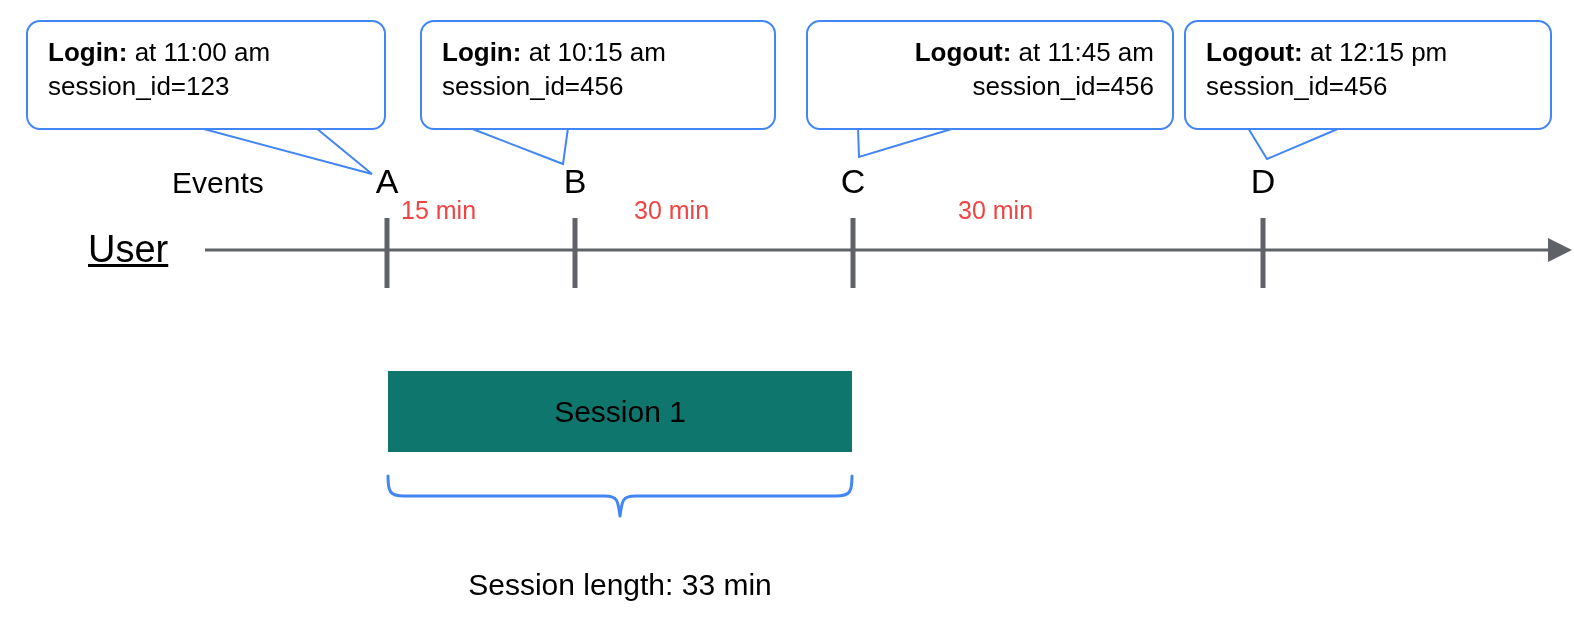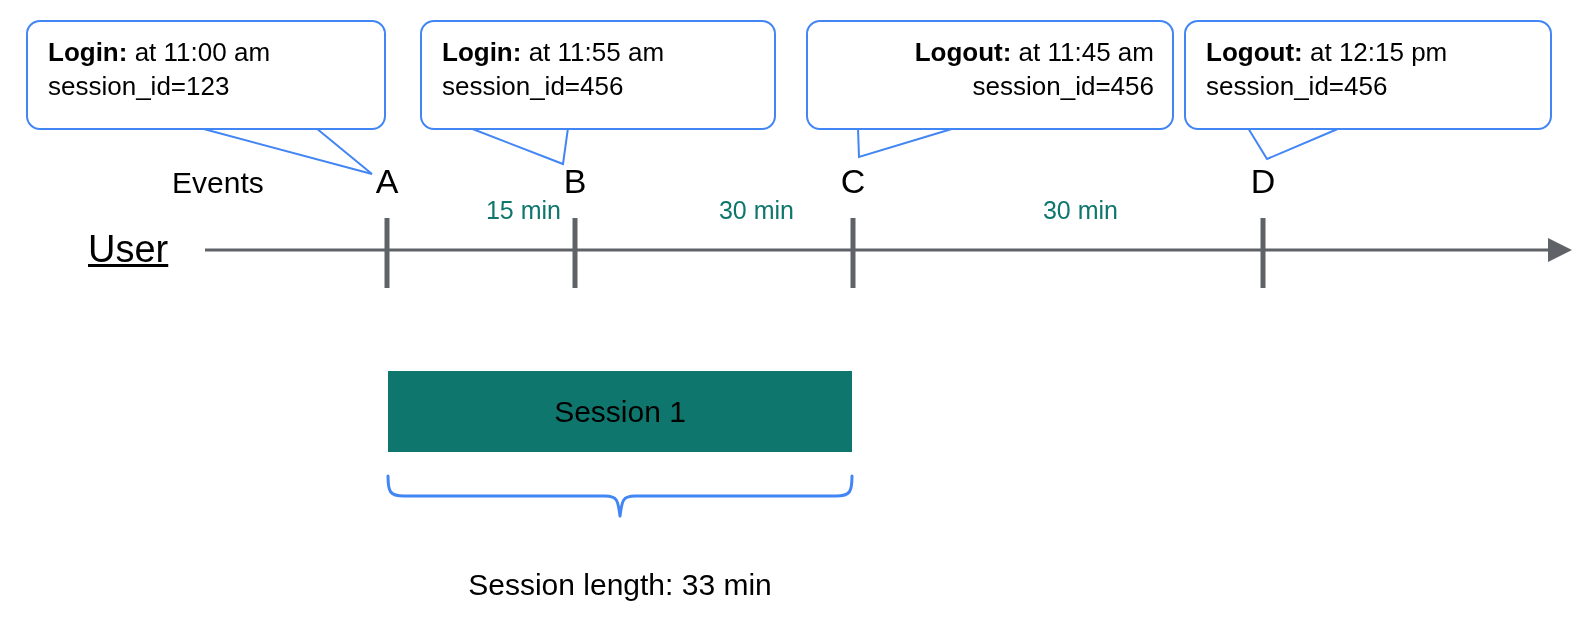--- a/index.html
+++ b/index.html
@@ -58,22 +58,22 @@
   .tick-label {
     position: absolute;
     font-size: 34px;
     color: #000000;
     text-align: center;
     width: 40px;
   }
   .gap-label {
     position: absolute;
     font-size: 25px;
-    color: #0f766e;
-    text-align: right;
+    color: #ef4444;
+    text-align: left;
     width: 160px;
   }
   
   .session-bar {
     position: absolute;
     background: #0f766e;
     display: flex;
     align-items: center;
     justify-content: center;
     font-size: 30px;
@@ -102,21 +102,21 @@
 
     <path d="M 1248 128 L 1267 159 L 1340 128 Z" fill="#ffffff" stroke="#4285f4" stroke-width="2"></path>
   </svg>
 
   <div class="callout" style="left:26px; top:20px; width:360px; height:110px;">
     <span class="ln"><b>Login:</b> <span>at 11:00 am</span></span>
     <span class="ln">session_id=123</span>
   </div>
 
   <div class="callout" style="left:420px; top:20px; width:356px; height:110px;">
-    <span class="ln"><b>Login:</b> <span>at 11:55 am</span></span>
+    <span class="ln"><b>Login:</b> <span>at 10:15 am</span></span>
     <span class="ln">session_id=456</span>
   </div>
 
   <div class="callout" style="left:806px; top:20px; width:368px; height:110px;text-align:right;">
     <span class="ln"><b>Logout:</b> <span>at 11:45 am</span></span>
     <span class="ln">session_id=456</span>
   </div>
 
   <div class="callout" style="left:1184px; top:20px; width:368px; height:110px;">
     <span class="ln"><b>Logout:</b> <span>at 12:15 pm</span></span>

